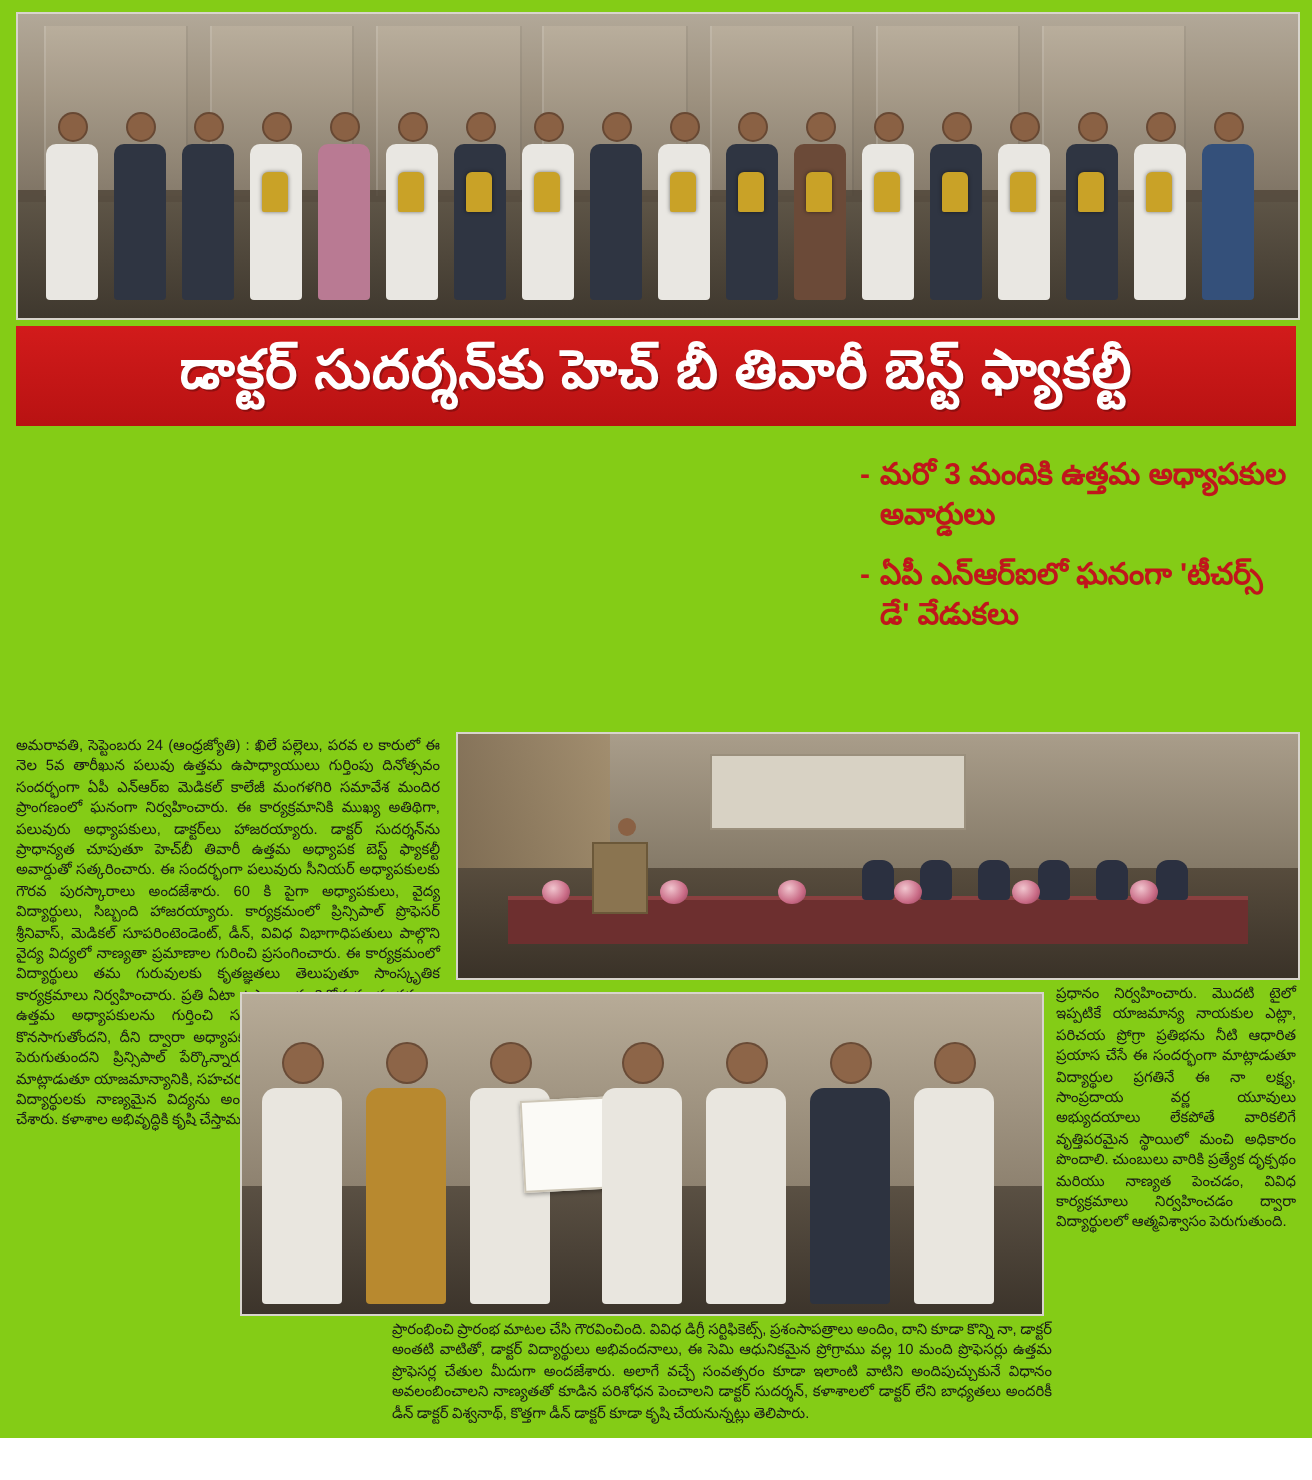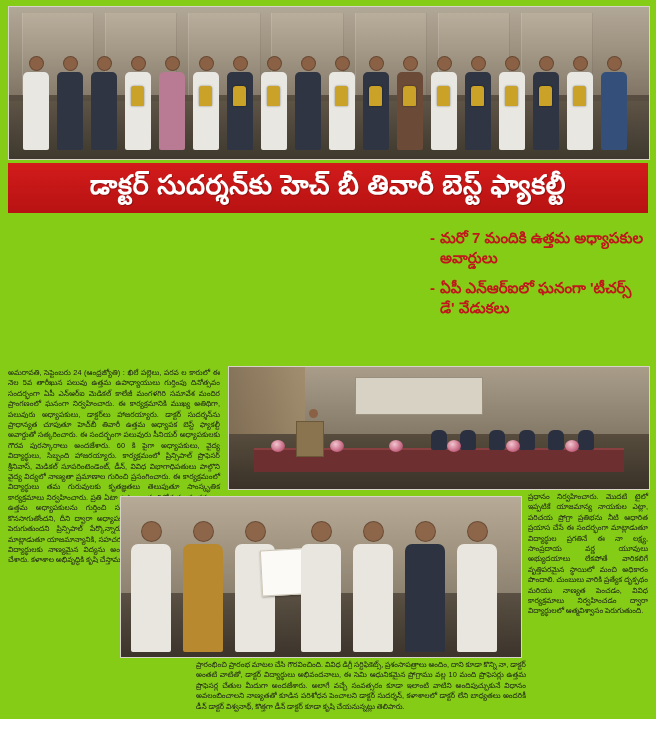--- a/index.html
+++ b/index.html
@@ -383,21 +383,21 @@
   </div>
 
   <div class="headline-band">
     <span class="txt">డాక్టర్ సుదర్శన్‌కు హెచ్ బీ తివారీ బెస్ట్ ఫ్యాకల్టీ</span>
   </div>
 
 
   <div class="bullets">
     <div class="bullet">
       <span class="dash">-</span>
-      <span class="btext">మరో 7 మందికి ఉత్తమ అధ్యాపకుల అవార్డులు</span>
+      <span class="btext">మరో 3 మందికి ఉత్తమ అధ్యాపకుల అవార్డులు</span>
     </div>
     <div class="bullet">
       <span class="dash">-</span>
       <span class="btext">ఏపీ ఎన్‌ఆర్‌ఐలో ఘనంగా 'టీచర్స్ డే' వేడుకలు</span>
     </div>
   </div>
 
   <div class="col col-left">అమరావతి, సెప్టెంబరు 24 (ఆంధ్రజ్యోతి) : ఖిలే పల్లెలు, పరవ ల కారులో ఈ నెల 5వ తారీఖున పలువు ఉత్తమ ఉపాధ్యాయులు గుర్తింపు దినోత్సవం సందర్భంగా ఏపీ ఎన్‌ఆర్‌ఐ మెడికల్ కాలేజీ మంగళగిరి సమావేశ మందిర ప్రాంగణంలో ఘనంగా నిర్వహించారు. ఈ కార్యక్రమానికి ముఖ్య అతిథిగా, పలువురు అధ్యాపకులు, డాక్టర్‌లు హాజరయ్యారు. డాక్టర్ సుదర్శన్‌ను ప్రాధాన్యత చూపుతూ హెచ్‌బీ తివారీ ఉత్తమ అధ్యాపక బెస్ట్ ఫ్యాకల్టీ అవార్డుతో సత్కరించారు. ఈ సందర్భంగా పలువురు సీనియర్ అధ్యాపకులకు గౌరవ పురస్కారాలు అందజేశారు. 60 కి పైగా అధ్యాపకులు, వైద్య విద్యార్థులు, సిబ్బంది హాజరయ్యారు. కార్యక్రమంలో ప్రిన్సిపాల్ ప్రొఫెసర్ శ్రీనివాస్, మెడికల్ సూపరింటెండెంట్, డీన్, వివిధ విభాగాధిపతులు పాల్గొని వైద్య విద్యలో నాణ్యతా ప్రమాణాల గురించి ప్రసంగించారు. ఈ కార్యక్రమంలో విద్యార్థులు తమ గురువులకు కృతజ్ఞతలు తెలుపుతూ సాంస్కృతిక కార్యక్రమాలు నిర్వహించారు. ప్రతి ఏటా ఉపాధ్యాయ దినోత్సవం సందర్భంగా ఉత్తమ అధ్యాపకులను గుర్తించి సత్కరించడం ఒక సంప్రదాయంగా కొనసాగుతోందని, దీని ద్వారా అధ్యాపకుల్లో మరింత ఉత్సాహం, బాధ్యత పెరుగుతుందని ప్రిన్సిపాల్ పేర్కొన్నారు. అనంతరం అవార్డు గ్రహీతలు మాట్లాడుతూ యాజమాన్యానికి, సహచరులకు ధన్యవాదాలు తెలిపారు. వైద్య విద్యార్థులకు నాణ్యమైన విద్యను అందించడమే తమ లక్ష్యమని స్పష్టం చేశారు. కళాశాల అభివృద్ధికి కృషి చేస్తామని హామీ ఇచ్చారు.</div>
 
   <div class="stage-photo">

